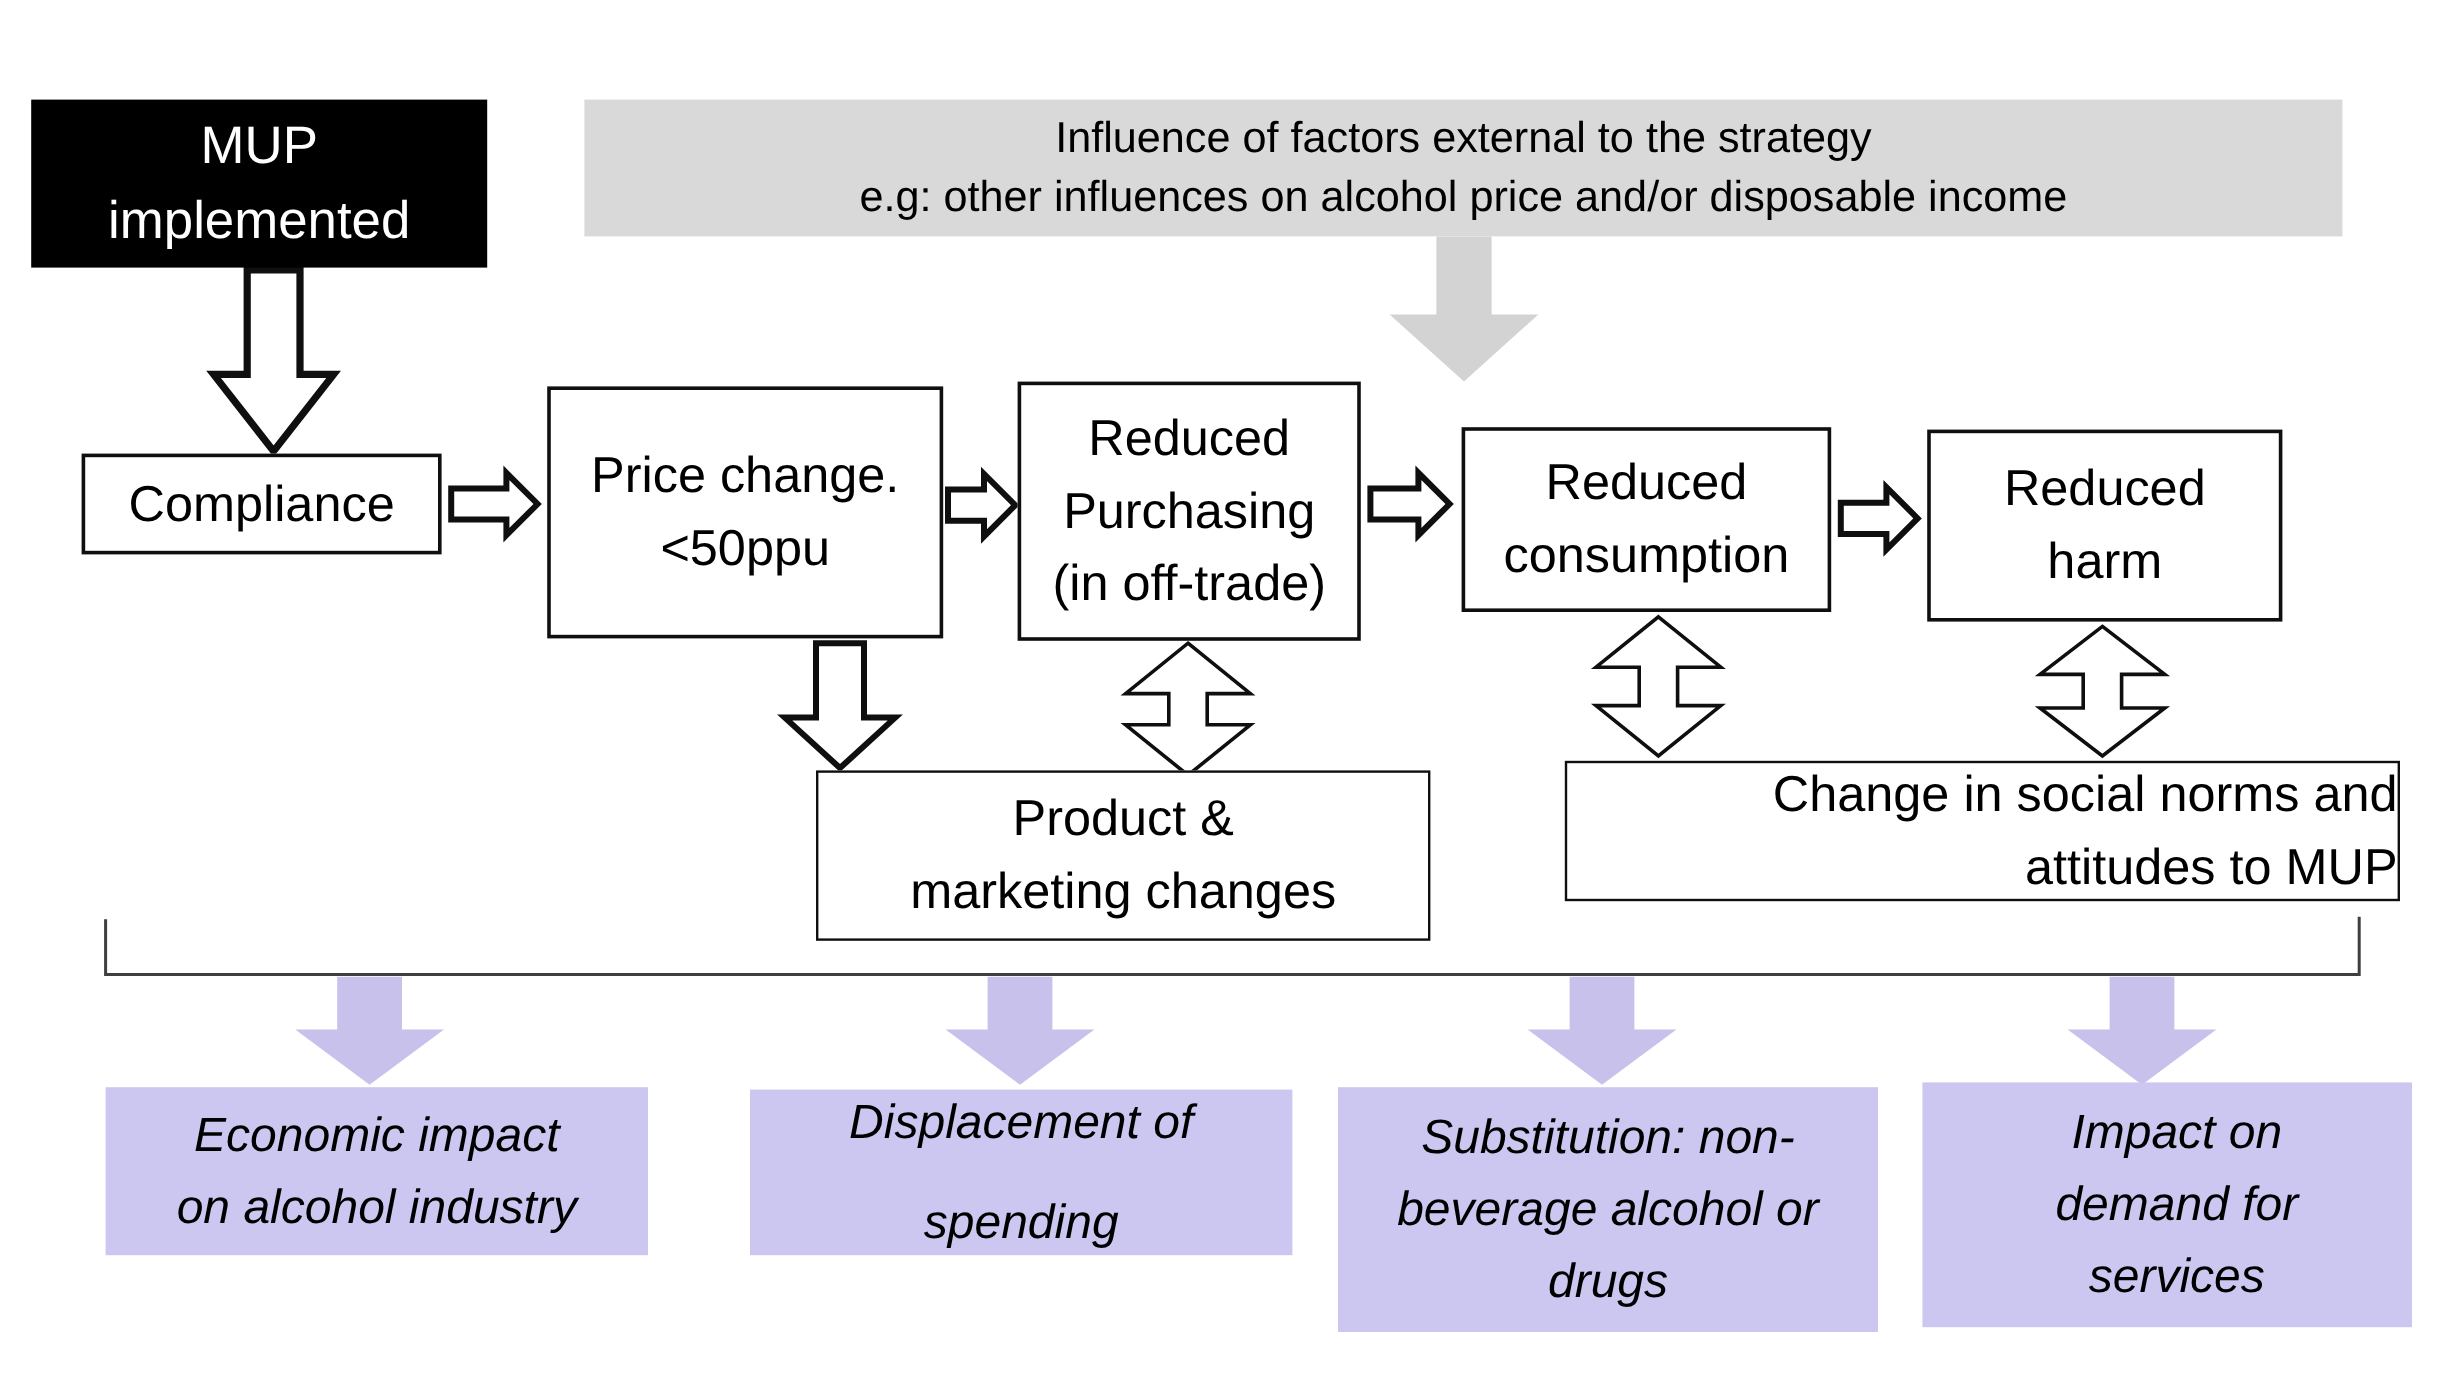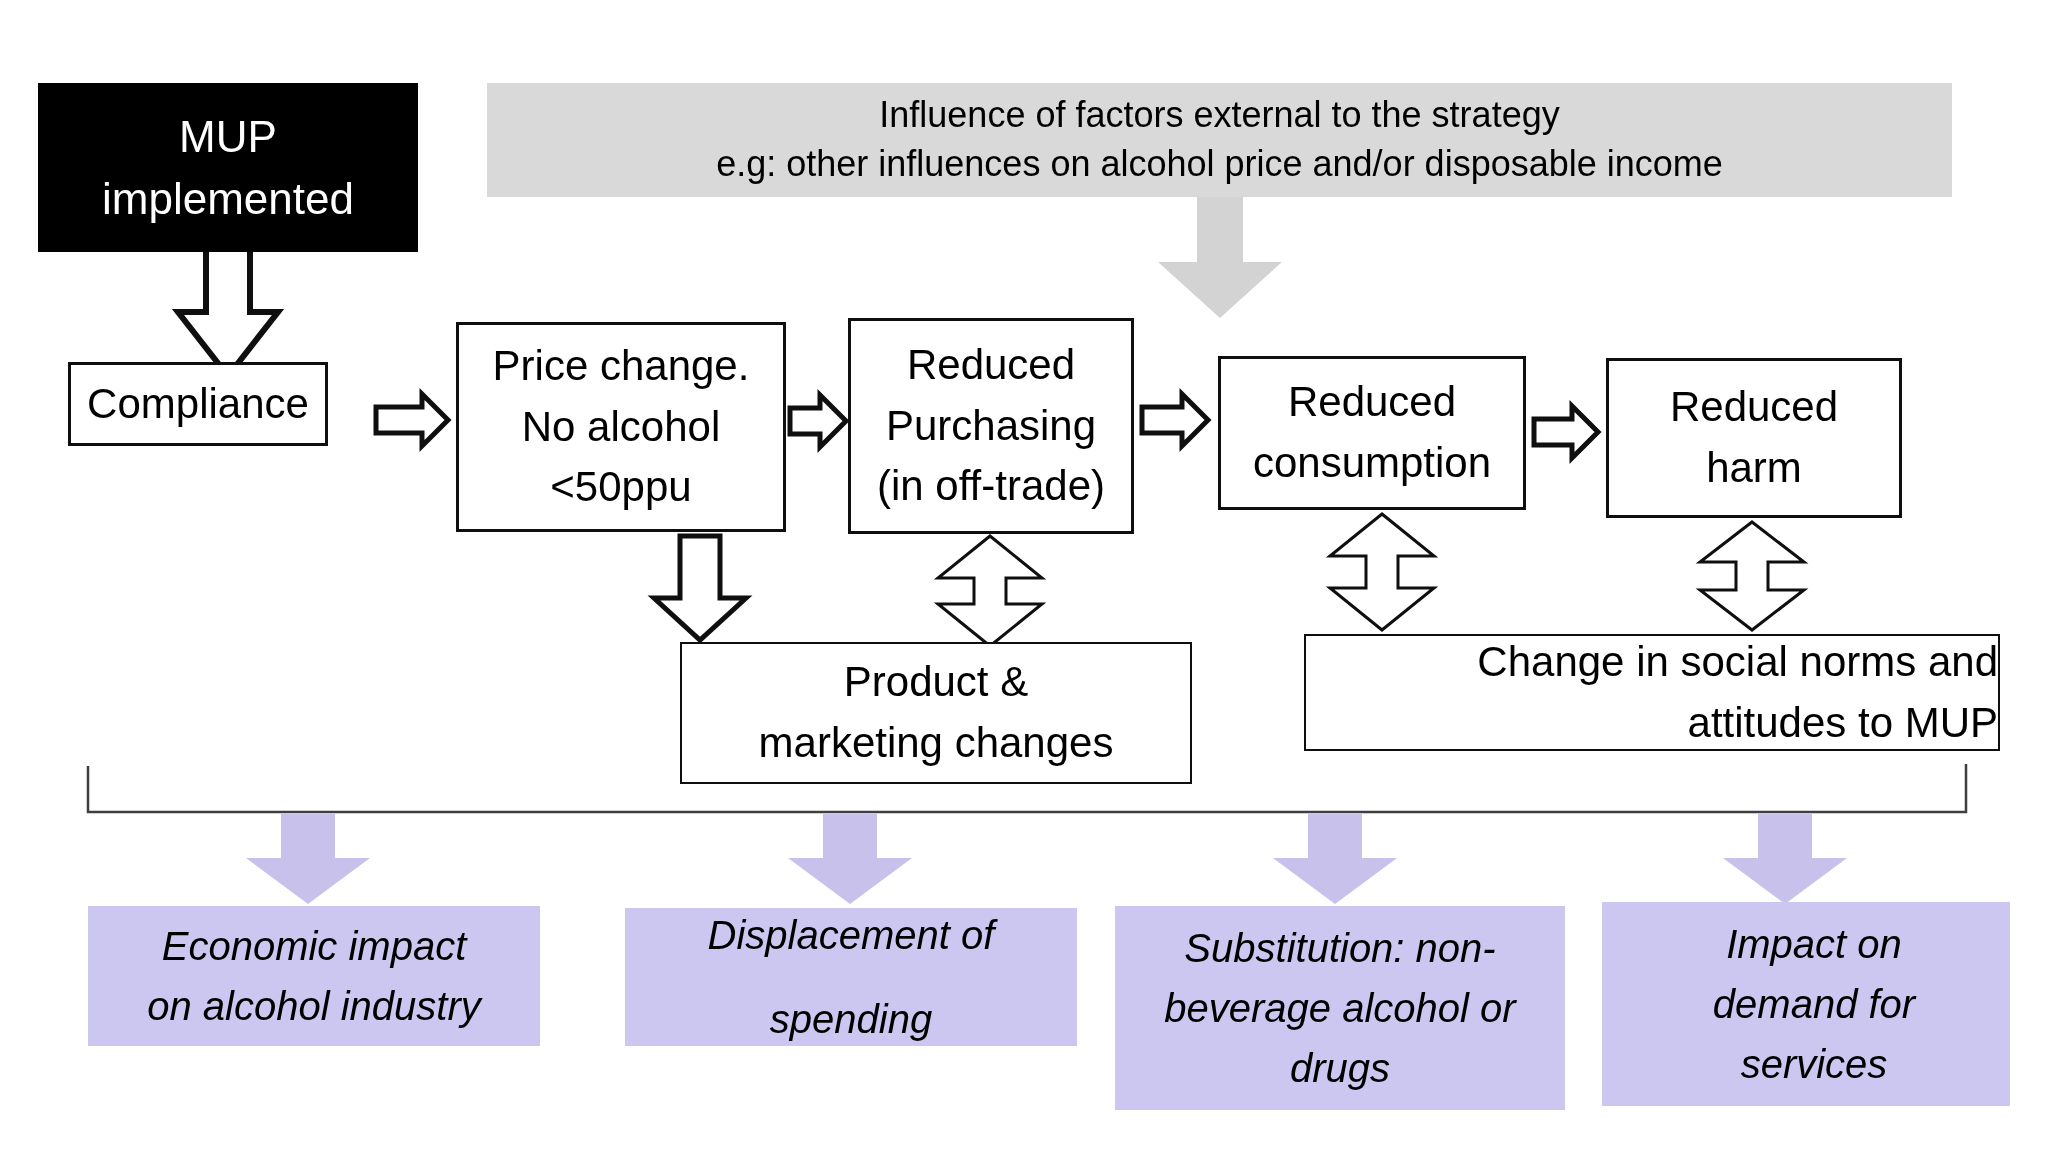--- a/index.html
+++ b/index.html
@@ -66,37 +66,36 @@
     <polygon class="arrow-gray" points="1197,197 1243,197 1243,262 1282,262 1220,318 1158,262 1197,262"></polygon>
 
     <polyline class="bracket" points="88,766 88,812 1966,812 1966,764"></polyline>
 
     <polygon class="arrow-purple" points="281,814 335,814 335,858 370,858 308,904 246,858 281,858"></polygon>
     <polygon class="arrow-purple" points="823,814 877,814 877,858 912,858 850,904 788,858 823,858"></polygon>
     <polygon class="arrow-purple" points="1308,814 1362,814 1362,858 1397,858 1335,904 1273,858 1308,858"></polygon>
     <polygon class="arrow-purple" points="1758,814 1812,814 1812,858 1847,858 1785,904 1723,858 1758,858"></polygon>
   </svg>
 
-  <div class="node black-box" style="left:38px;top:83px;width:380px;height:169px;">
+  <div class="node black-box" style="left:26px;top:83px;width:380px;height:140px;">
     <span class="line">MUP</span>
     <span class="line">implemented</span>
   </div>
 
   <div class="node gray-box" style="left:487px;top:83px;width:1465px;height:114px;">
     <span class="line t1">Influence of factors external to the strategy</span>
     <span class="line">e.g: other influences on alcohol price and/or disposable income</span>
   </div>
 
-  <div class="node bordered white-box" style="left:68px;top:362px;width:260px;height:84px;">
+  <div class="node bordered white-box" style="left:68px;top:378px;width:300px;height:84px;">
     <span class="line">Compliance</span>
   </div>
 
   <div class="node bordered white-box" style="left:456px;top:322px;width:330px;height:210px;align-items:center;">
     <span class="line">Price change.</span>
-    <span class="line">No alcohol</span>
     <span class="line">&lt;50ppu</span>
   </div>
 
   <div class="node bordered white-box" style="left:848px;top:318px;width:286px;height:216px;">
     <span class="line">Reduced</span>
     <span class="line">Purchasing</span>
     <span class="line">(in off-trade)</span>
   </div>
 
   <div class="node bordered white-box" style="left:1218px;top:356px;width:308px;height:154px;">

